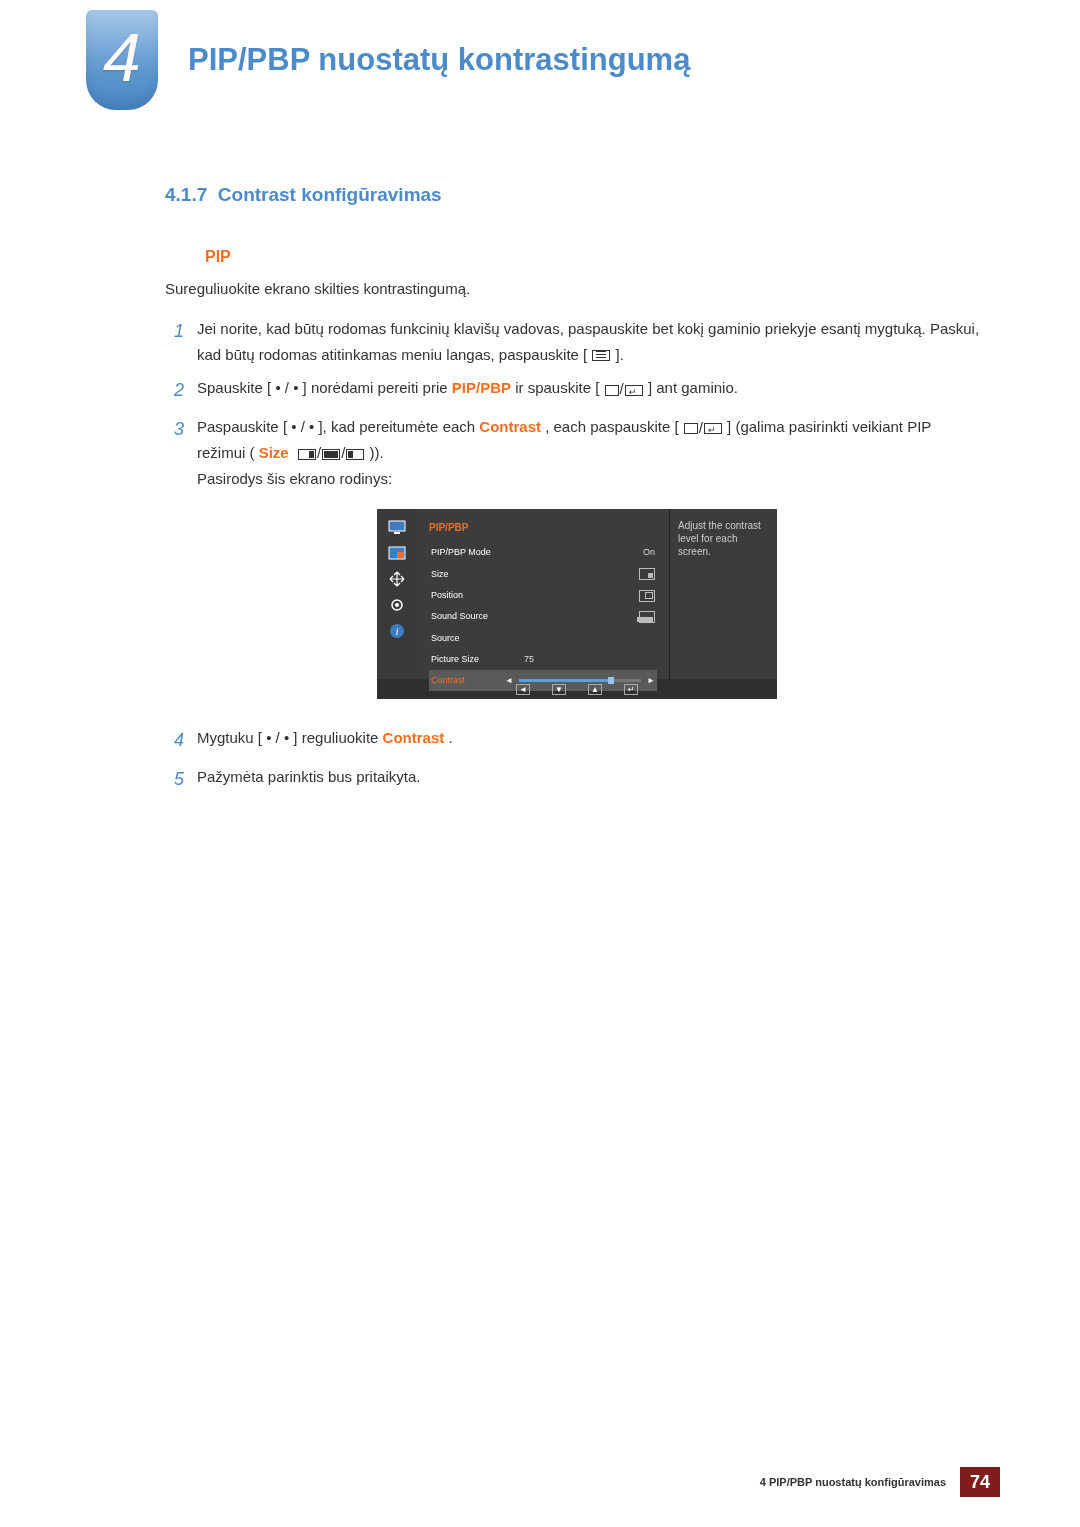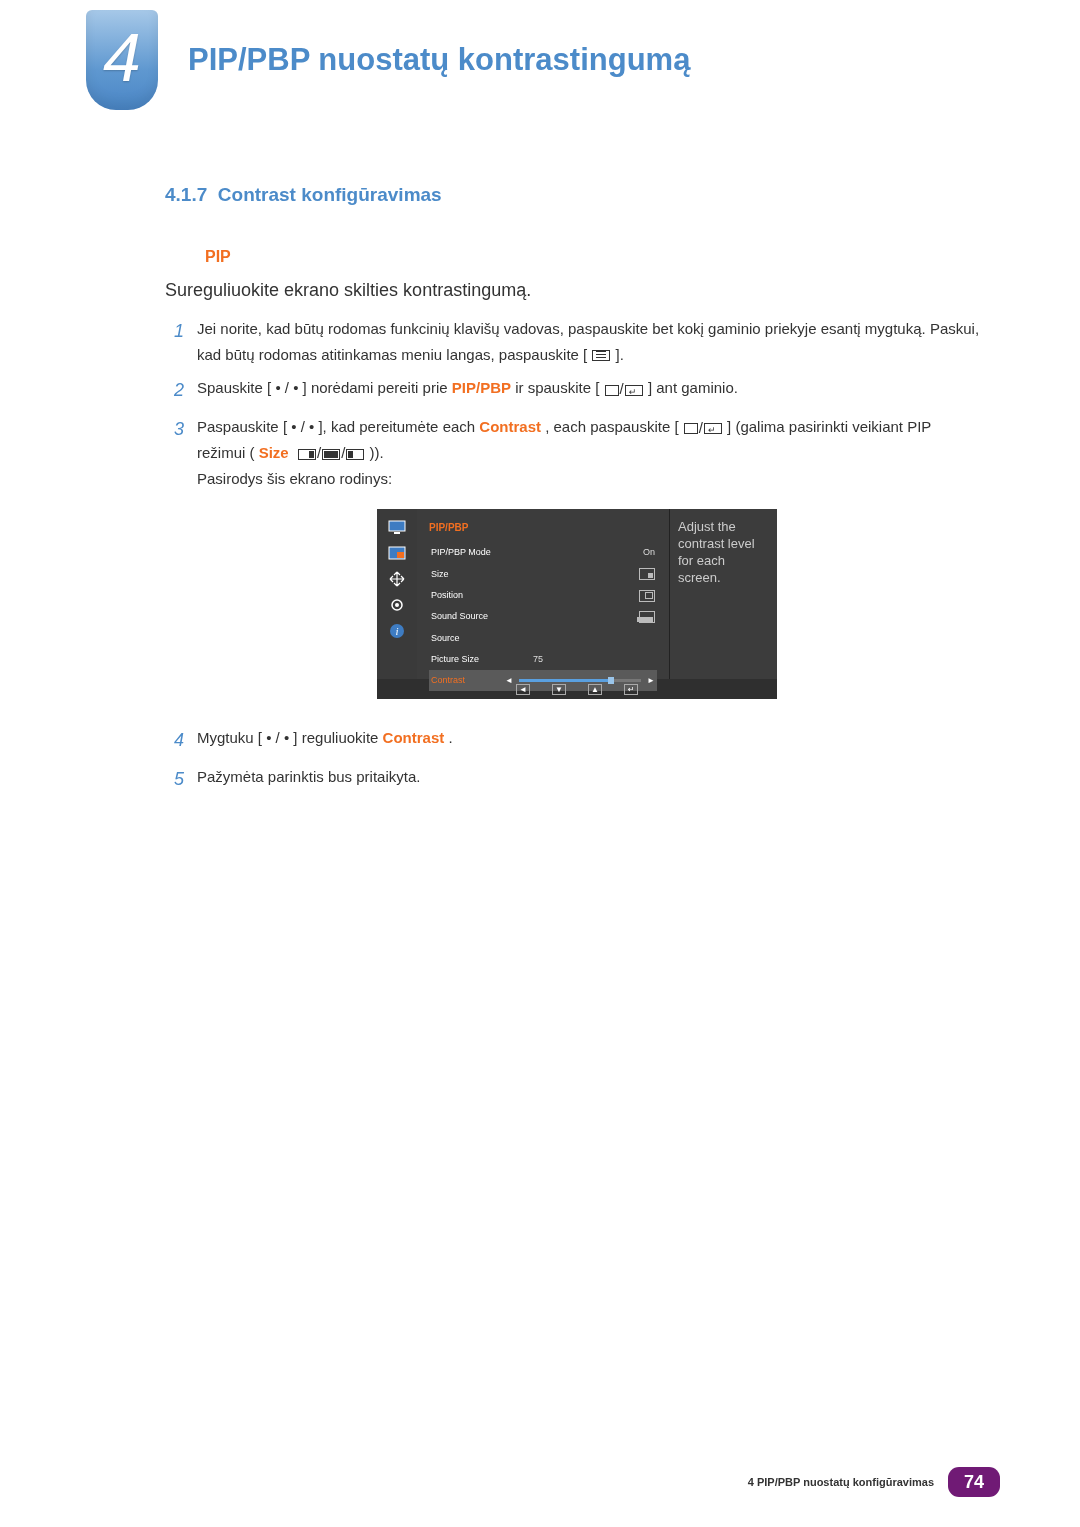--- a/index.html
+++ b/index.html
@@ -59,21 +59,21 @@
     left: 165px;
     font-size: 16px;
     font-weight: bold;
     color: #f26f21;
     margin-left: 40px;
   }
   .intro-text {
     position: absolute;
     top: 280px;
     left: 165px;
-    font-size: 18px;
+    font-size: 15px;
     color: #333;
   }
   .steps {
     position: absolute;
     top: 316px;
     left: 165px;
     right: 100px;
     list-style: none;
   }
   .steps li {
@@ -199,21 +199,21 @@
   .osd-slider-row {
     display:flex;align-items:center;gap:6px;flex:1;padding-left:40px;
   }
   .osd-slider { flex:1;height:3px;background:#777;position:relative;}
   .osd-slider .fill{position:absolute;left:0;top:0;bottom:0;width:75%;background:#5aa0e0;}
   .osd-slider .thumb{position:absolute;left:73%;top:-2px;width:6px;height:7px;background:#9ac5ea;}
   .osd-arrow{font-size:8px;color:#fff;}
   .osd-right {
     width: 108px;
     padding: 10px 8px;
-    font-size: 13px;
+    font-size: 10px;
     color: #ccc;
     line-height: 1.3;
     border-left: 1px solid #222;
   }
   .osd-bottom {
     height: 20px;
     background: #2f2f2f;
     display: flex;
     justify-content: center;
     align-items: center;
@@ -230,30 +230,29 @@
     display: flex;
     align-items: center;
     gap: 14px;
   }
   .footer-text {
     font-size: 11px;
     color: #333;
     font-weight: bold;
   }
   .page-num {
-    background: #701a75;
+    background: #7f1d1d;
     color: #fff;
     font-weight: bold;
     font-size: 18px;
-    width: 52px;
+    width: 40px;
     height: 30px;
     display: flex;
     align-items: center;
     justify-content: center;
-    border-radius: 11px;
   }
 </style>
 </head>
 <body>
 
 <div class="page">
 
   <div class="chapter-badge">
     <span>4</span>
   </div>
@@ -355,21 +354,21 @@
               <div class="osd-row">
                 <span class="osd-label">Sound Source</span>
                 <span class="osd-val-icon br"></span>
               </div>
               <div class="osd-row">
                 <span class="osd-label">Source</span>
               </div>
               <div class="osd-row">
                 <span class="osd-label">Picture Size</span>
                 <span class="osd-slider-row">
-                  <span style="min-width:20px;text-align:center;margin-left:9px;">75</span>
+                  <span style="min-width:20px;text-align:center;">75</span>
                 </span>
               </div>
               <div class="osd-row selected">
                 <span class="osd-label">Contrast</span>
                 <span class="osd-slider-row">
                   <span class="osd-arrow">◄</span>
                   <span class="osd-slider">
                       <span class="fill"></span>
                       <span class="thumb"></span>
                     </span>

